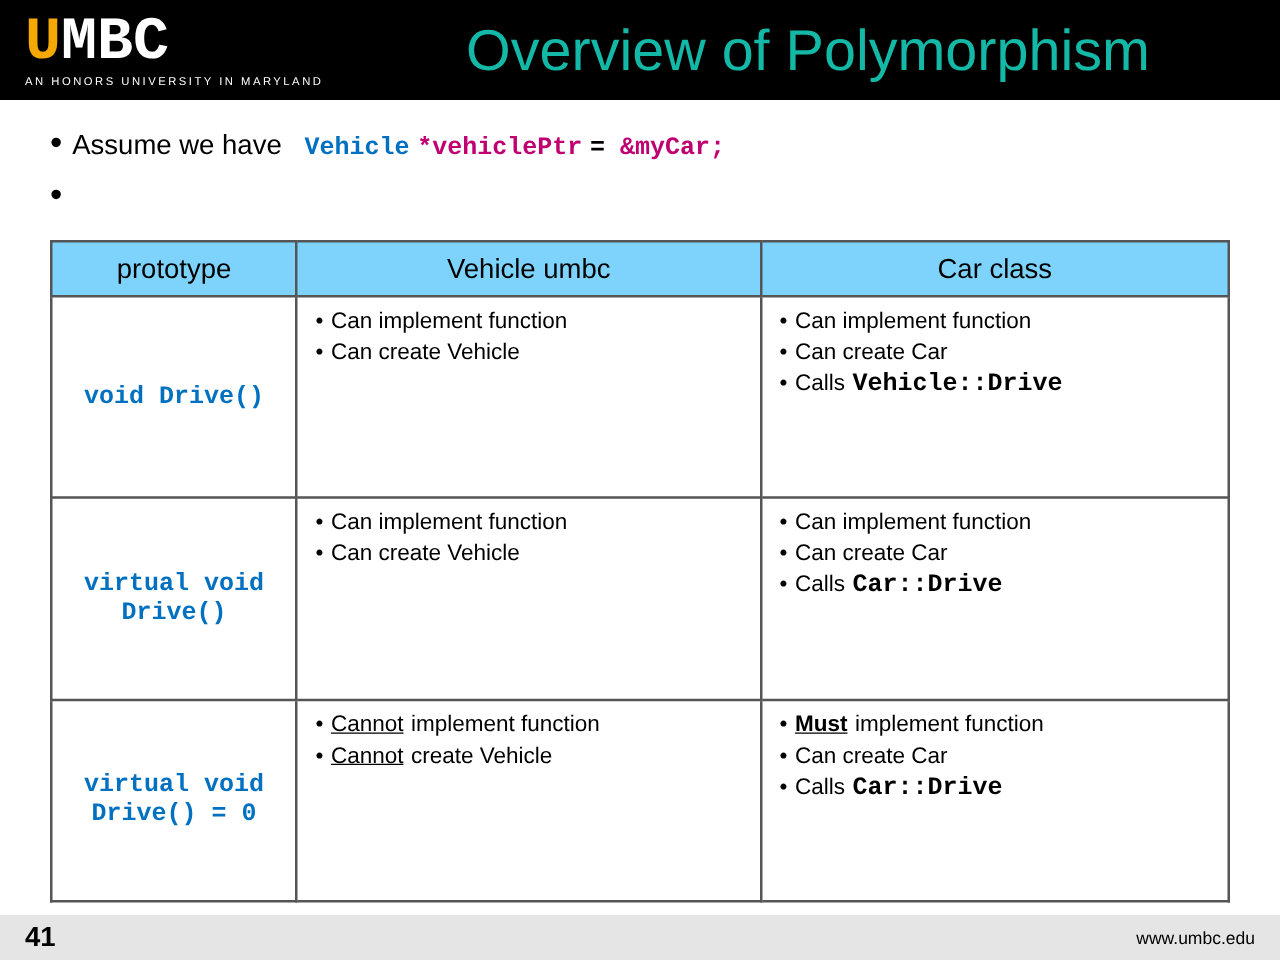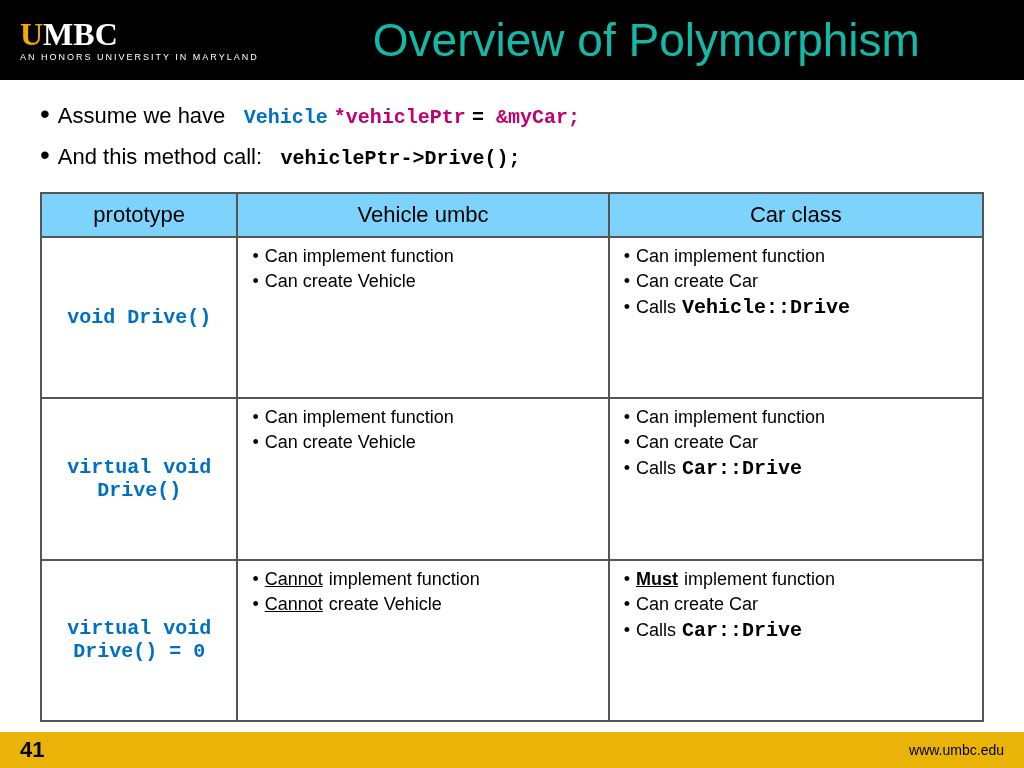--- a/index.html
+++ b/index.html
@@ -25,23 +25,23 @@
     }
 
     #logo-area {
       display: flex;
       flex-direction: column;
       margin-right: 30px;
       min-width: 160px;
     }
 
     #umbc-text {
-      font-size: 32px;
+      font-size: 48px;
       font-weight: 900;
-      font-family: Liberation Serif, serif;
+      font-family: Liberation Mono, monospace;
       color: #fff;
       line-height: 1;
     }
 
     #umbc-text span {
       color: #f5a800;
     }
 
     #honors-text {
       font-size: 9px;
@@ -152,21 +152,21 @@
       content: '•';
       flex-shrink: 0;
     }
 
     .underline {
       text-decoration: underline;
     }
 
     
     #footer {
-      background: #eab308;
+      background: #e5e5e5;
       height: 36px;
       display: flex;
       align-items: center;
       padding: 4px 20px;
       justify-content: space-between;
     }
 
     #page-number {
       font-size: 22px;
       font-weight: bold;
@@ -199,24 +199,20 @@
       Assume we have &nbsp;
       <span class="code-blue">Vehicle</span>
       <span class="code-pink"> *vehiclePtr</span>
       <span class="code-black"> = </span>
       <span class="code-pink">&amp;myCar;</span>
     </span>
   </div>
 
   <div class="bullet-point">
     <span class="bullet-dot">•</span>
-    <span>
-      And this method call: &nbsp;
-      <span class="code-black">vehiclePtr-&gt;Drive();</span>
-    </span>
   </div>
 
   <table id="polymorphism-table">
     <thead>
       <tr>
         <th class="proto-cell">prototype</th>
         <th>Vehicle umbc</th>
         <th>Car class</th>
       </tr>
     </thead>

